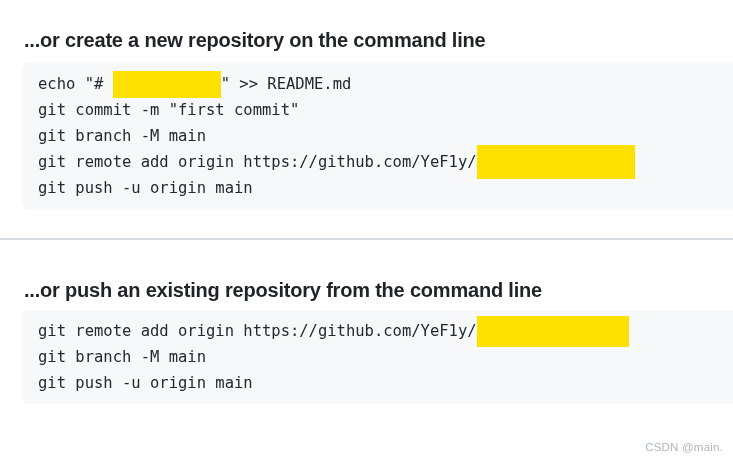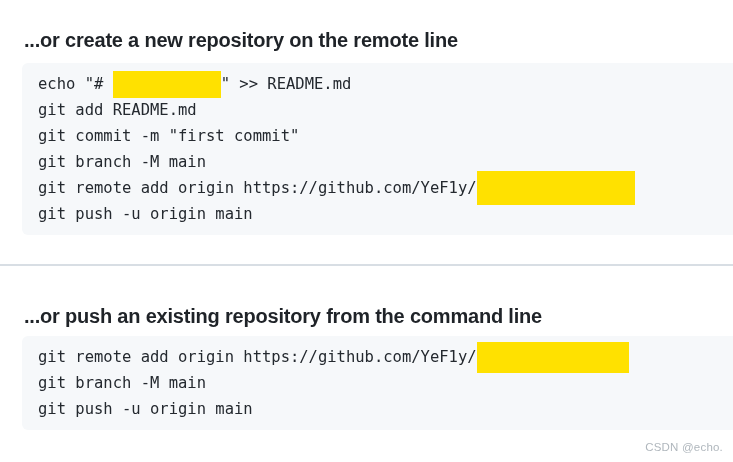--- a/index.html
+++ b/index.html
@@ -59,30 +59,27 @@
     top: 441px;
     right: 10px;
     font-size: 11.5px;
     color: #b0b7bd;
     letter-spacing: 0.2px;
   }
 </style>
 </head>
 <body>
 
-<h2 class="section-heading heading-1">...or create a new repository on the remote line</h2>
+<h2 class="section-heading heading-1">...or create a new repository on the command line</h2>
 
 <div class="code-block">
   <div class="code-line">
     <span class="code-seg">echo "# </span>
     <span class="redaction" style="width:108px;height:27px;"></span>
     <span class="code-seg">" &gt;&gt; README.md</span>
-  </div>
-  <div class="code-line">
-    <span class="code-seg">git add README.md</span>
   </div>
   <div class="code-line">
     <span class="code-seg">git commit -m "first commit"</span>
   </div>
   <div class="code-line">
     <span class="code-seg">git branch -M main</span>
   </div>
   <div class="code-line">
     <span class="code-seg">git remote add origin https://github.com/YeF1y/</span>
     <span class="redaction" style="width:158px;height:34px;"></span>
@@ -102,13 +99,13 @@
     <span class="redaction" style="width:152px;height:31px;"></span>
   </div>
   <div class="code-line">
     <span class="code-seg">git branch -M main</span>
   </div>
   <div class="code-line">
     <span class="code-seg">git push -u origin main</span>
   </div>
 </div>
 
-<div class="watermark">CSDN @echo.</div>
+<div class="watermark">CSDN @main.</div>
 
 </body></html>

